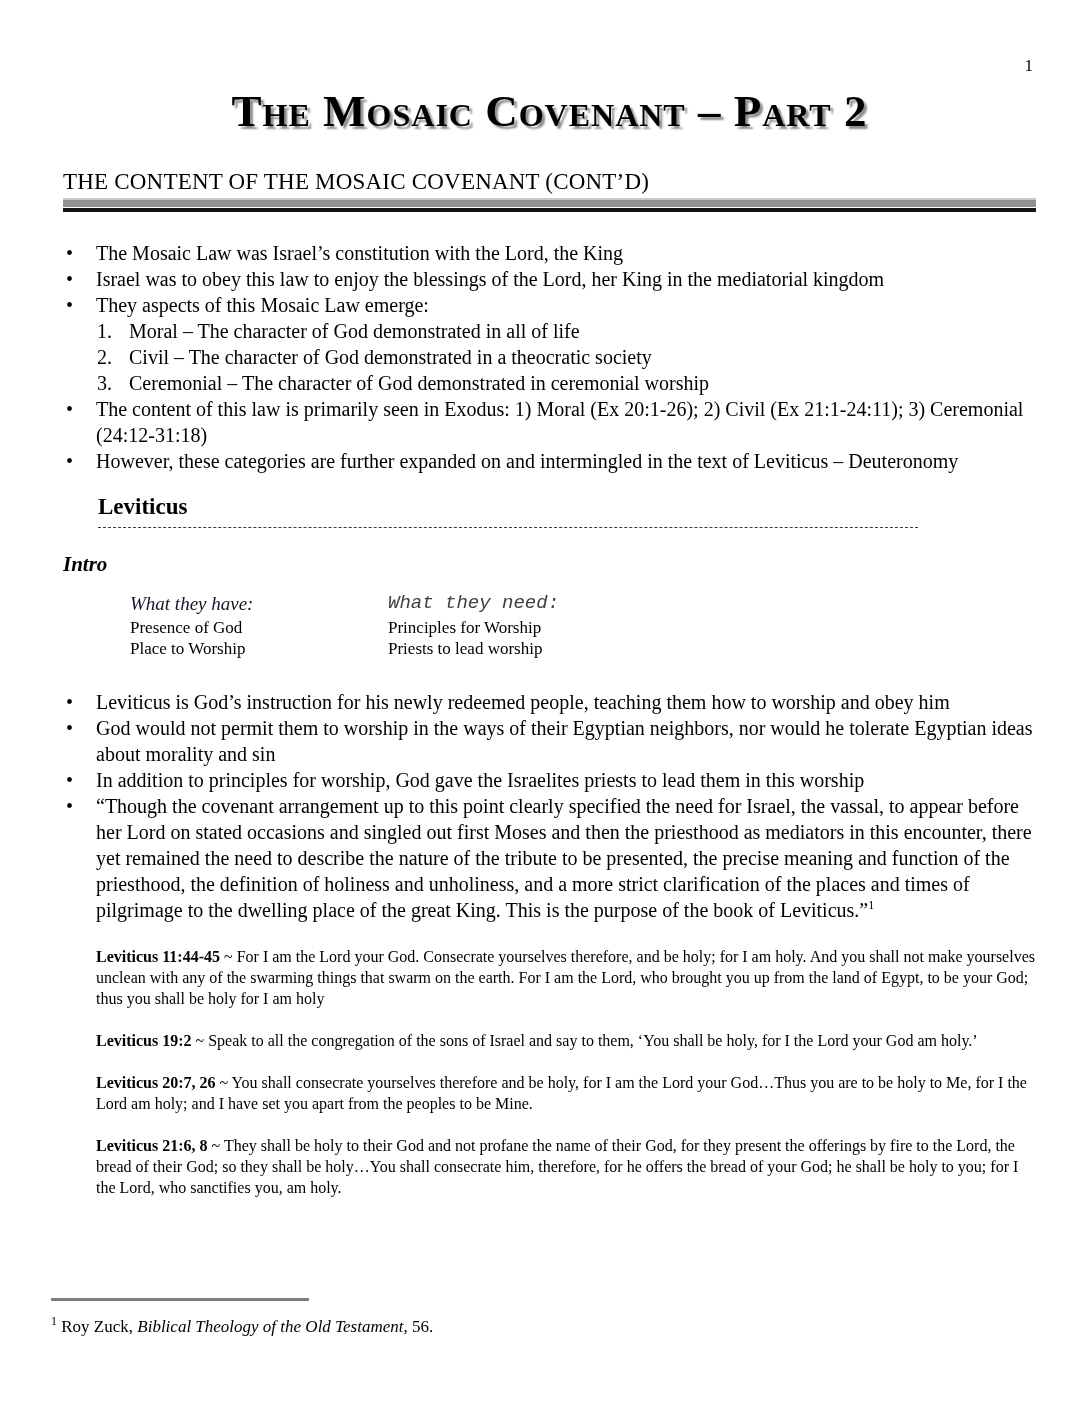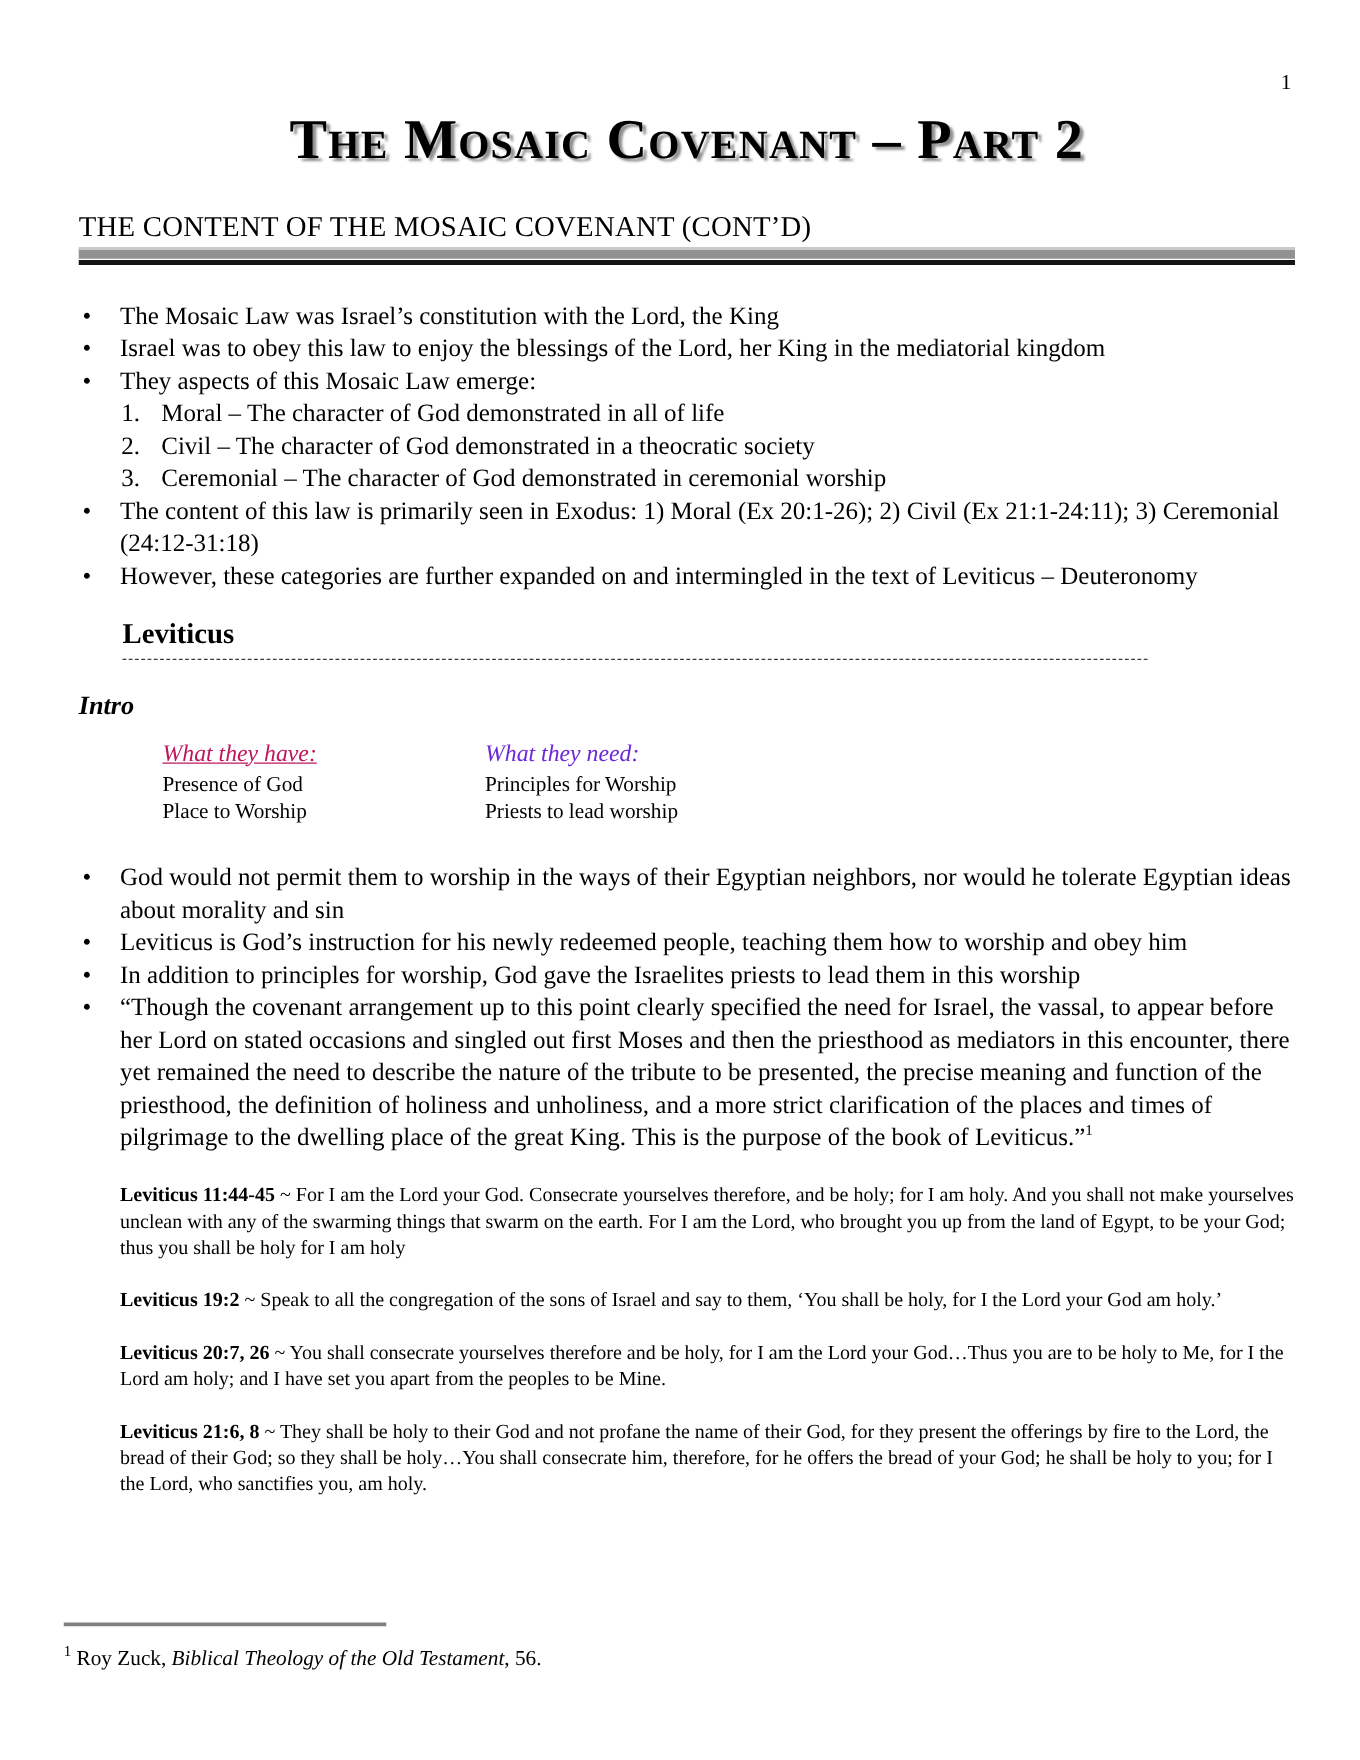--- a/index.html
+++ b/index.html
@@ -134,34 +134,34 @@
     <li class="b">The content of this law is primarily seen in Exodus: 1) Moral (Ex 20:1-26); 2) Civil (Ex 21:1-24:11); 3) Ceremonial (24:12-31:18)</li>
     <li class="b">However, these categories are further expanded on and intermingled in the text of Leviticus – Deuteronomy</li>
   </ul>
 
   <h3 class="lev-heading">Leviticus</h3>
 
   <h4 class="intro-heading">Intro</h4>
 
   <div class="have-need">
     <div class="col">
-      <div class="col-header accent" style="color: #be185d; text-decoration: underline;">What they have:</div>
+      <div class="col-header accent" style="color: #0f172a;">What they have:</div>
       <div>Presence of God</div>
       <div>Place to Worship</div>
     </div>
     <div class="col">
-      <div class="col-header accent" style="color: #6d28d9;">What they need:</div>
+      <div class="col-header accent" style="color: #404040; font-family: Liberation Mono, monospace;">What they need:</div>
       <div>Principles for Worship</div>
       <div>Priests to lead worship</div>
     </div>
   </div>
 
   <ul class="bullets second">
+    <li class="b">Leviticus is God’s instruction for his newly redeemed people, teaching them how to worship and obey him</li>
     <li class="b">God would not permit them to worship in the ways of their Egyptian neighbors, nor would he tolerate Egyptian ideas about morality and sin</li>
-    <li class="b">Leviticus is God’s instruction for his newly redeemed people, teaching them how to worship and obey him</li>
     <li class="b">In addition to principles for worship, God gave the Israelites priests to lead them in this worship</li>
     <li class="b"><span>“Though the covenant arrangement up to this point clearly specified the need for Israel, the vassal, to appear before her Lord on stated occasions and singled out first Moses and then the priesthood as mediators in this encounter, there yet remained the need to describe the nature of the tribute to be presented, the precise meaning and function of the priesthood, the definition of holiness and unholiness, and a more strict clarification of the places and times of pilgrimage to the dwelling place of the great King. This is the purpose of the book of Leviticus.”</span><sup class="fn-ref">1</sup></li>
   </ul>
 
 
   <div class="scriptures">
     <p class="scripture"><span class="ref">Leviticus 11:44-45</span> <span>~ For I am the Lord your God. Consecrate yourselves therefore, and be holy; for I am holy. And you shall not make yourselves unclean with any of the swarming things that swarm on the earth.  For I am the Lord, who brought you up from the land of Egypt, to be your God; thus you shall be holy for I am holy</span></p>
     <p class="scripture"><span class="ref">Leviticus 19:2</span> <span>~ Speak to all the congregation of the sons of Israel and say to them, ‘You shall be holy, for I the Lord your God am holy.’</span></p>
     <p class="scripture"><span class="ref">Leviticus 20:7, 26</span> <span>~ You shall consecrate yourselves therefore and be holy, for I am the Lord your God…Thus you are to be holy to Me, for I the Lord am holy; and I have set you apart from the peoples to be Mine.</span></p>
     <p class="scripture"><span class="ref">Leviticus 21:6, 8</span> <span>~ They shall be holy to their God and not profane the name of their God, for they present the offerings by fire to the Lord, the bread of their God; so they shall be holy…You shall consecrate him, therefore, for he offers the bread of your God; he shall be holy to you; for I the Lord, who sanctifies you, am holy.</span></p>

